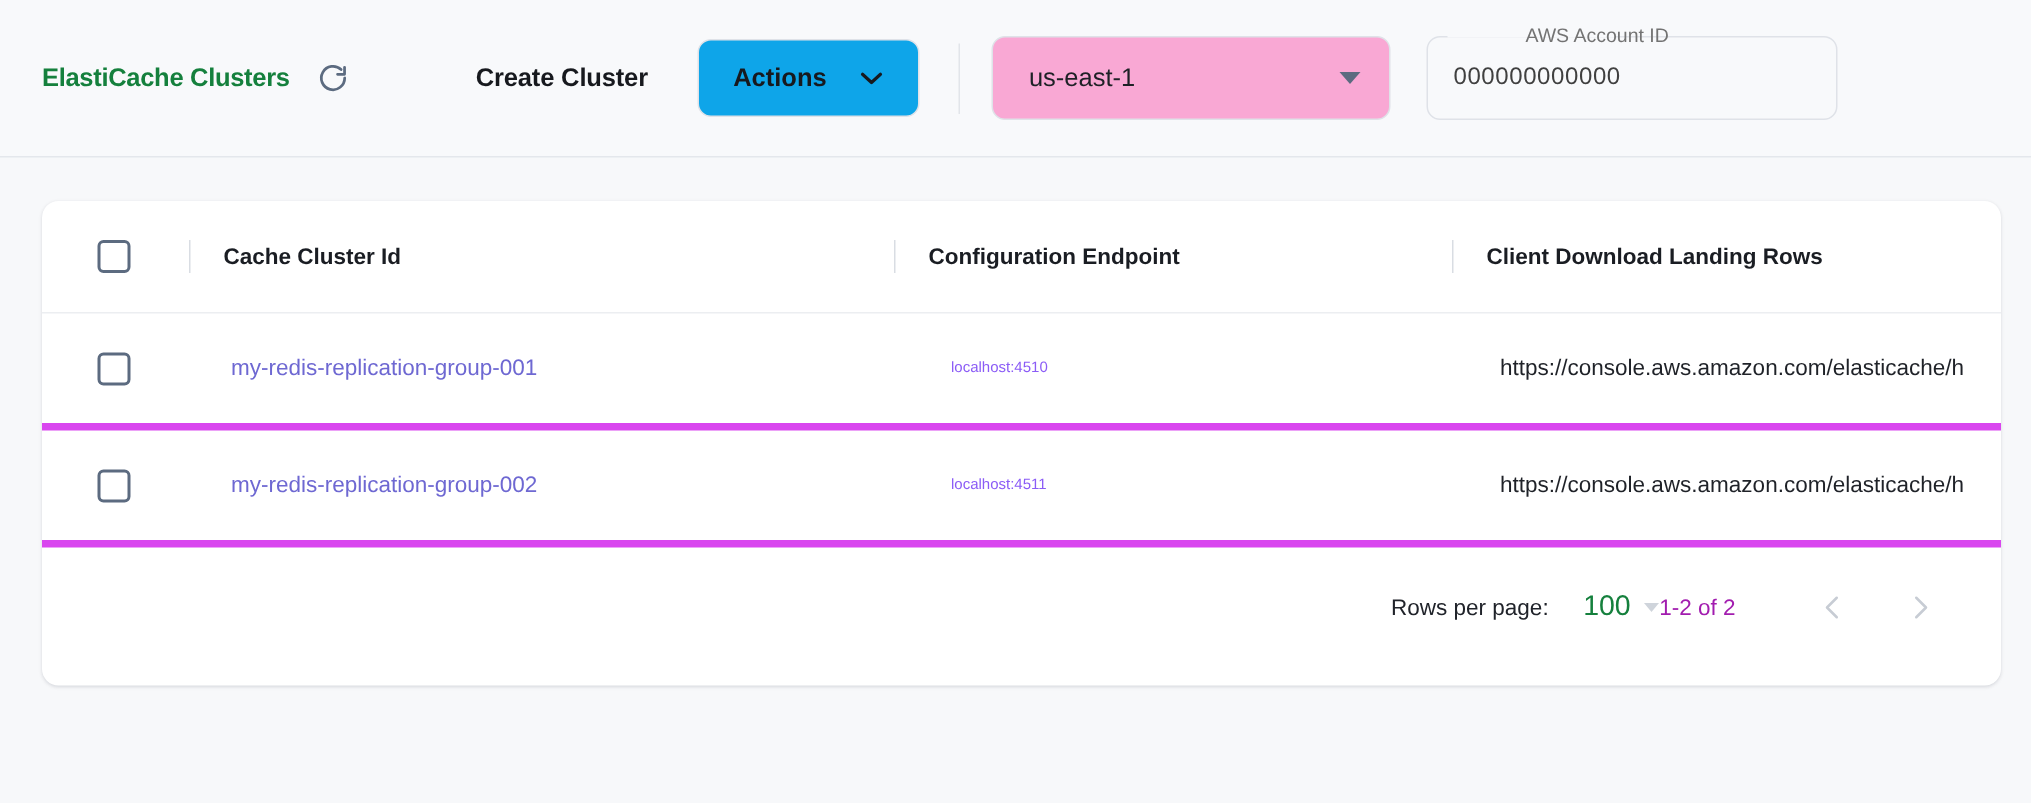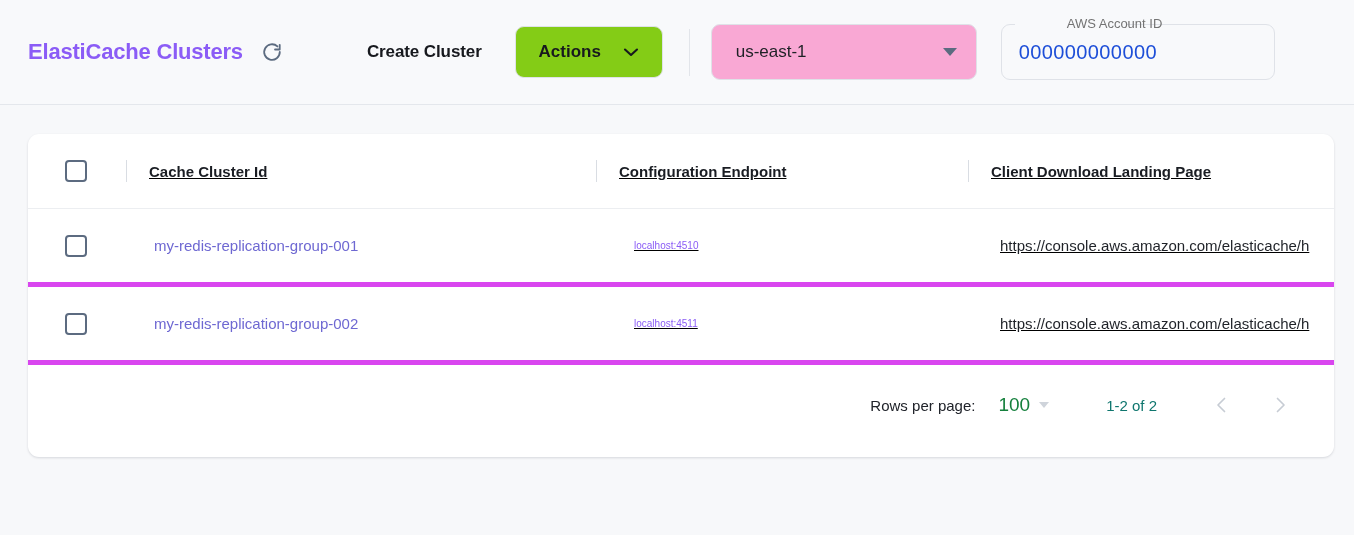--- a/index.html
+++ b/index.html
@@ -21,23 +21,23 @@
     height: 105px;
     box-sizing: border-box;
     background: #f8f9fb;
     border-bottom: 1px solid #e4e7ec;
     display: flex;
     align-items: center;
     padding: 0 20px 0 28px;
   }
 
   .page-title {
-    font-size: 22px;
+    font-size: 17px;
     font-weight: bold;
-    color: #8b5cf6;
+    color: #15803d;
     letter-spacing: -0.2px;
     white-space: nowrap;
   }
 
   .refresh-btn {
     margin-left: 14px;
     width: 30px;
     height: 30px;
     display: flex;
     align-items: center;
@@ -59,21 +59,21 @@
     letter-spacing: -0.1px;
   }
 
   .actions-btn {
     margin-left: 33px;
     height: 52px;
     min-width: 148px;
     box-sizing: border-box;
     border: 1px solid #dfe2e8;
     border-radius: 9px;
-    background: #84cc16;
+    background: #0ea5e9;
     display: flex;
     align-items: center;
     justify-content: center;
     gap: 22px;
     padding: 0 18px;
     cursor: pointer;
   }
   .actions-label {
     font-size: 17px;
     font-weight: bold;
@@ -156,22 +156,22 @@
     margin-left: 44px;
   }
   .account-value {
     position: absolute;
     left: 18px;
     top: 0;
     bottom: 0;
     right: 12px;
     display: flex;
     align-items: center;
-    font-size: 20px;
-    color: #1d4ed8;
+    font-size: 16px;
+    color: #404040;
     letter-spacing: 0.4px;
     border: none;
     outline: none;
     background: transparent;
     font-family: "Liberation Sans", sans-serif;
     padding: 0;
   }
 
   
   .card {
@@ -184,21 +184,20 @@
     background: #ffffff;
     border-radius: 11px;
     box-shadow: 0 1px 3px rgba(16,24,40,0.09), 0 1px 2px rgba(16,24,40,0.05);
     overflow: hidden;
   }
 
   table.grid {
     width: 100%;
     border-collapse: collapse;
     table-layout: fixed;
-    text-decoration: underline;
   }
 
   col.c-check { width: 98px; }
   col.c-id    { width: 470px; }
   col.c-ep    { width: 372px; }
   col.c-url   { width: 366px; }
 
   thead th {
     height: 74px;
     padding: 0;
@@ -313,22 +312,21 @@
   }
   .rpp-tri {
     width: 0;
     height: 0;
     border-left: 5px solid transparent;
     border-right: 5px solid transparent;
     border-top: 6px solid #cfd4db;
   }
   .range-text {
     font-size: 15px;
-    color: #0f766e;
-    margin-left: 57px;
+    color: #a21caf;
     white-space: nowrap;
   }
   .pg-btn {
     width: 40px;
     height: 40px;
     display: flex;
     align-items: center;
     justify-content: center;
     background: transparent;
     border: none;
@@ -406,21 +404,21 @@
         </th>
         <th>
           <div class="th-inner">
             <span class="col-handle"></span>
             <span class="th-text">Configuration Endpoint</span>
           </div>
         </th>
         <th>
           <div class="th-inner">
             <span class="col-handle"></span>
-            <span class="th-text">Client Download Landing Page</span>
+            <span class="th-text">Client Download Landing Rows</span>
           </div>
         </th>
       </tr>
     </thead>
 
     <tbody>
       <tr>
         <td class="cb-cell">
           <div class="cb-wrap">
             <input type="checkbox" class="checkbox" style="">

